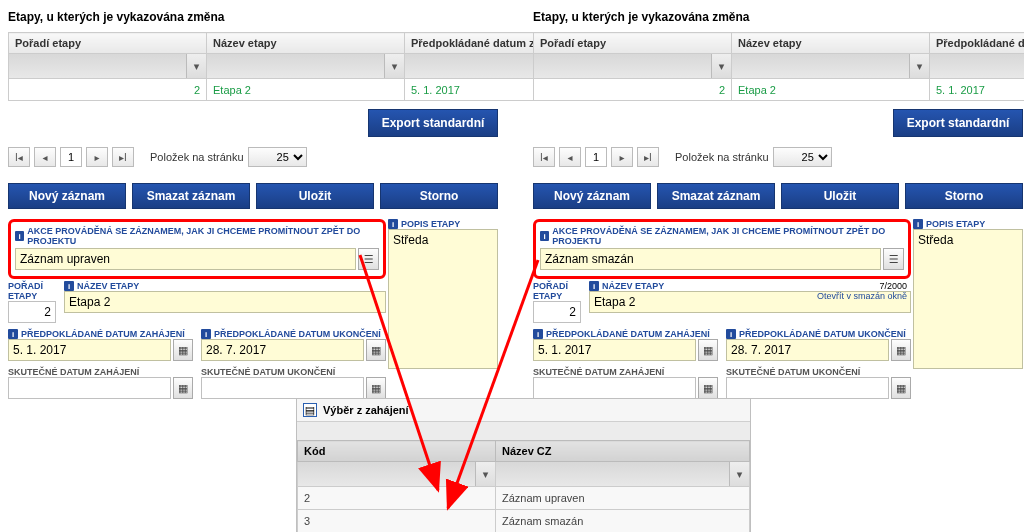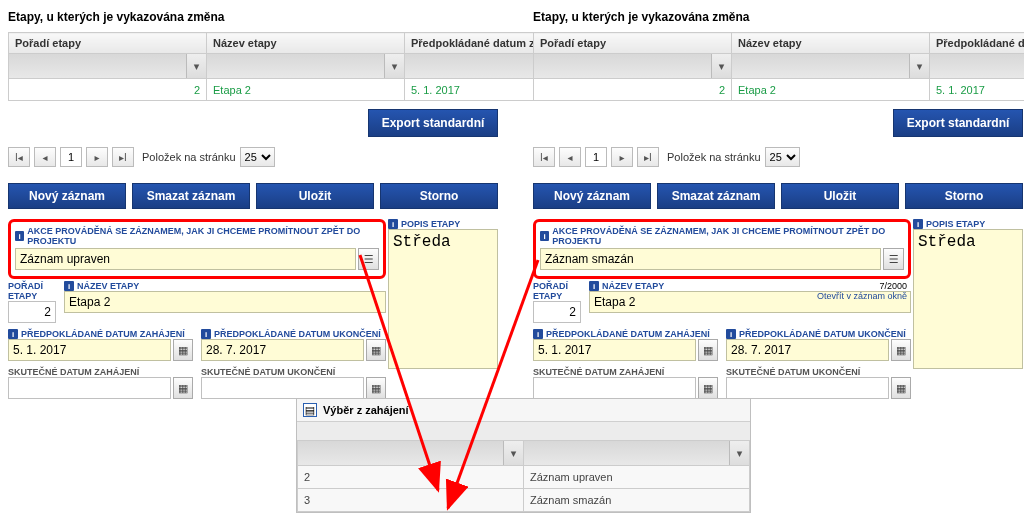--- a/index.html
+++ b/index.html
@@ -21,43 +21,43 @@
   .data-row td { background:#fff; padding: 4px 6px; color: #1a9c46; font-weight: normal; height: 22px; }
   .data-row td.num { text-align: right; color:#1a9c46; }
 
   .export-btn-row { text-align: right; margin-top: 8px; width:100%; }
   .blue-btn { background: linear-gradient(#2555b0,#1a3e85); border:1px solid #163570; color:#fff; font-weight:bold; font-size:12px; padding:6px 0; text-align:center; cursor:pointer; display:inline-block; }
   .export-btn { width: 130px; }
 
   .pager { display:flex; align-items:center; gap:4px; margin-top:10px; color:#333; }
   .pager .pgbtn { width:22px; height:20px; background:linear-gradient(#fdfdfd,#e8e8e8); border:1px solid #bbb; display:flex; align-items:center; justify-content:center; cursor:pointer; color:#555; font-size:10px; }
   .pager .pginput { width:22px; height:20px; text-align:center; border:1px solid #bbb; font-size:11px; }
-  .pager .plabel { margin-left:4px; color:#333; }
-  .pager select { height:20px; font-size:11px; border:1px solid #bbb; background:linear-gradient(#fdfdfd,#e8e8e8); }
+  .pager .plabel { margin-left:12px; color:#333; }
+  .pager select { height:20px; font-size:11px; border:1px solid #bbb; background:linear-gradient(#fdfdfd,#e8e8e8);padding-left:24px; }
 
   .action-row { display:flex; gap:6px; margin-top:16px; }
   .action-row .act { flex:1; height:26px; display:flex; align-items:center; justify-content:center; background:linear-gradient(#2555b0,#1a3e85); border:1px solid #163570; color:#fff; font-weight:bold; font-size:12px; cursor:pointer; }
 
   .form-area { margin-top:10px; display:flex; gap:2px; }
   .form-left { flex:1; position:relative; }
   .form-right { width:110px; }
 
   .fld-label { color:#224b9c; font-size:9px; font-weight:bold; display:flex; align-items:center; gap:3px; }
   .info-ic { width:10px; height:10px; background:#224b9c; color:#fff; display:inline-flex; align-items:center; justify-content:center; font-size:8px; border-radius:1px; }
 
   .yellow-input { background:#fffcd6; border:1px solid #c0c0a0; height:22px; padding:2px 4px; font-size:12px; width:100%; }
   .plain-input { background:#fff; border:1px solid #c0c0c0; height:22px; padding:2px 4px; font-size:12px; width:100%; }
   .icon-btn { width:22px; height:22px; background:linear-gradient(#fdfdfd,#e0e0e0); border:1px solid #aaa; display:flex; align-items:center; justify-content:center; cursor:pointer; color:#444; }
 
   .redbox { border:3px solid red; border-radius:6px; position:relative; padding:4px 4px 6px 4px; }
   .sub-row { display:flex; gap:8px; margin-top:6px; }
   .sub-col { flex:1; }
   .mini { font-size:9px; color:#224b9c; }
 
-  .popis-box { background:#fffcd6; border:1px solid #c0c0a0; height:140px; padding:3px 4px; font-size:16px;font-family:Liberation Mono, monospace; }
+  .popis-box { background:#fffcd6; border:1px solid #c0c0a0; height:140px; padding:3px 4px; font-size:12px; }
 
   
   .popup { position:absolute; left:296px; top:398px; width:455px; border:1px solid #bfbfbf; background:#ececec; font-size:11px; }
   .popup-header { display:flex; align-items:center; gap:6px; padding:4px 6px; border-bottom:1px solid #cfcfcf; background:#f6f6f6; }
   .popup-header .wic { width:14px; height:14px; border:1px solid #2a5fb0; background:#fff; display:flex; align-items:center; justify-content:center; }
   .popup-table { width:100%; border-collapse:collapse; margin-top:18px; }
   .popup-table th { background:linear-gradient(#e2e2e2,#d2d2d2); border:1px solid #bbb; padding:4px 6px; text-align:left; font-weight:bold; }
   .popup-table td { border:1px solid #ccc; background:#f8f8f8; padding:5px 6px; color:#444; }
   .popup-table .filt td { padding:0; height:22px; }
 
@@ -280,21 +280,21 @@
           <div class="fld-label mini">POŘADÍ ETAPY</div>
           <input class="plain-input" style="text-align: right;" value="2">
         </div>
         <div style="flex:1; position:relative;">
           <div class="fld-label">
               <span class="info-ic">i</span>
               <span>NÁZEV ETAPY</span>
             </div>
           <input class="yellow-input" value="Etapa 2" style="">
           <span style="position:absolute; right:4px; top:0; font-size:9px;">7/2000</span>
-          <span style="position:absolute; right:4px; top:10px; font-size:9px; color:#224b9c;cursor:pointer;">Otevřít v záznam okně</span>
+          <span style="position:absolute; right:4px; top:10px; font-size:9px; color:#224b9c;cursor:pointer;">Otevřít v smazán okně</span>
         </div>
       </div>
 
       <div class="sub-row">
         <div class="sub-col">
           <div class="fld-label">
               <span class="info-ic">i</span>
               <span>PŘEDPOKLÁDANÉ DATUM ZAHÁJENÍ</span>
             </div>
           <div style="display:flex; gap:2px;">
@@ -342,20 +342,24 @@
   </div>
 </div>
 
 <div class="popup">
   <div class="popup-header">
     <span class="wic">▤</span>
     <span style="font-weight:bold;">Výběr z zahájení</span>
   </div>
   <table class="popup-table">
     <tbody>
+        <tr>
+      <th style="width:60px">Kód</th>
+      <th>Název CZ</th>
+    </tr>
     <tr class="filt">
       <td>
             <div class="filter-cell">
               <input class="filter-input" style="">
               <span class="funnel">▾</span>
             </div>
           </td>
       <td>
             <div class="filter-cell">
               <input class="filter-input" style="">

